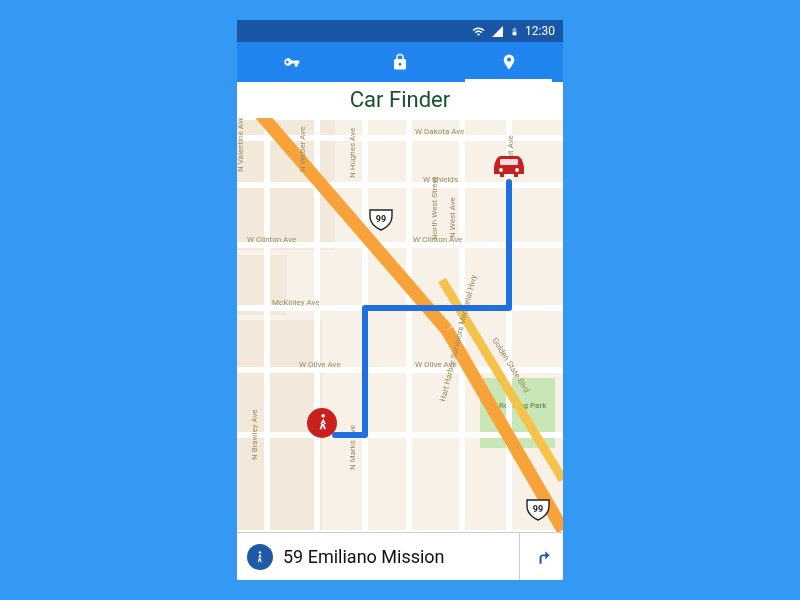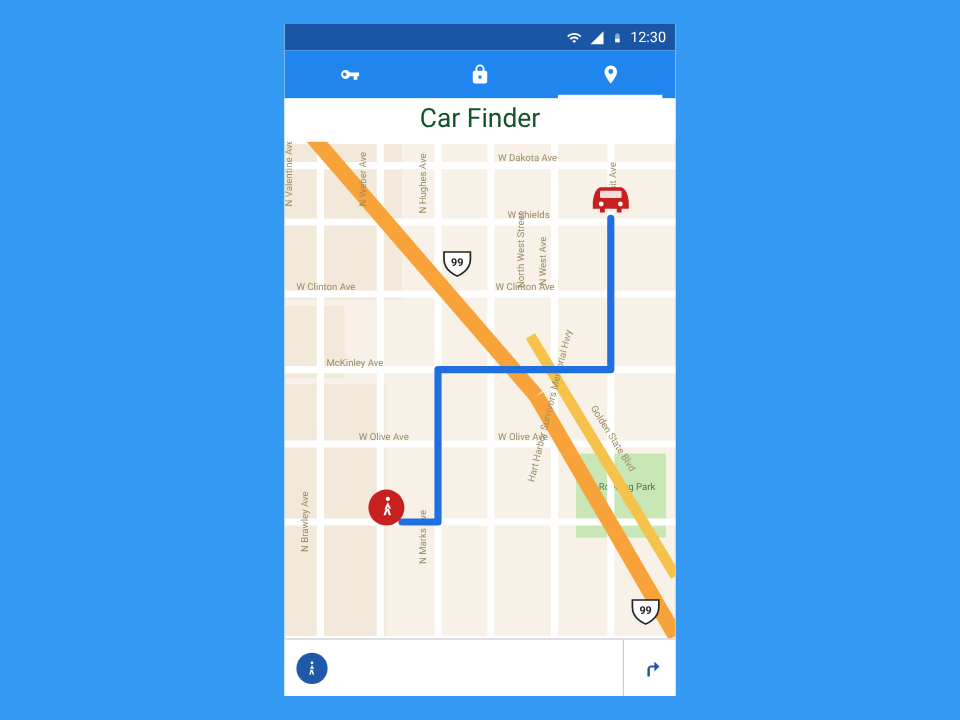--- a/index.html
+++ b/index.html
@@ -237,20 +237,21 @@
   </div>
 
   <div class="bottom-bar">
     <div class="dest">
       <div class="walk-chip">
         <svg viewBox="0 0 24 24">
             <circle cx="12" cy="4" r="2"></circle>
             <path d="M12 7l-3 6h2l1-2 1 2h2l-3-6zm-2 7l-2 7h2l1.5-4.5L13 21h2l-2-7h-3z"></path>
           </svg>
       </div>
+      <span class="dest-text">59 Emiliano Mission</span>
     </div>
     <div class="go-btn">
       <svg viewBox="0 0 24 24">
           <path d="M9 20v-7c0-2 1.5-4 4-4h3V5l5 5-5 5v-4h-3c-1 0-1.5 .7-1.5 1.7V20H9z"></path>
         </svg>
     </div>
   </div>
 
 </div>
 

